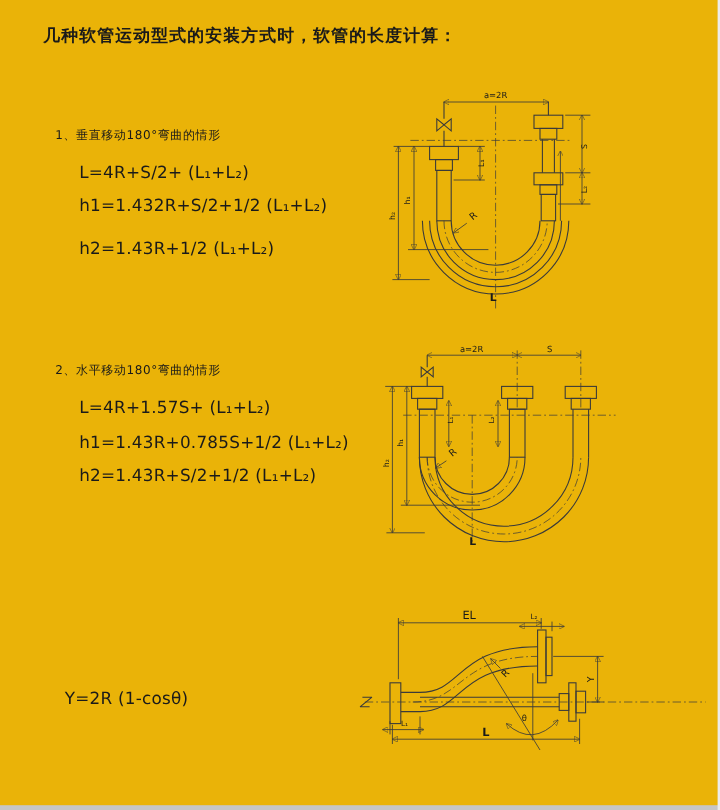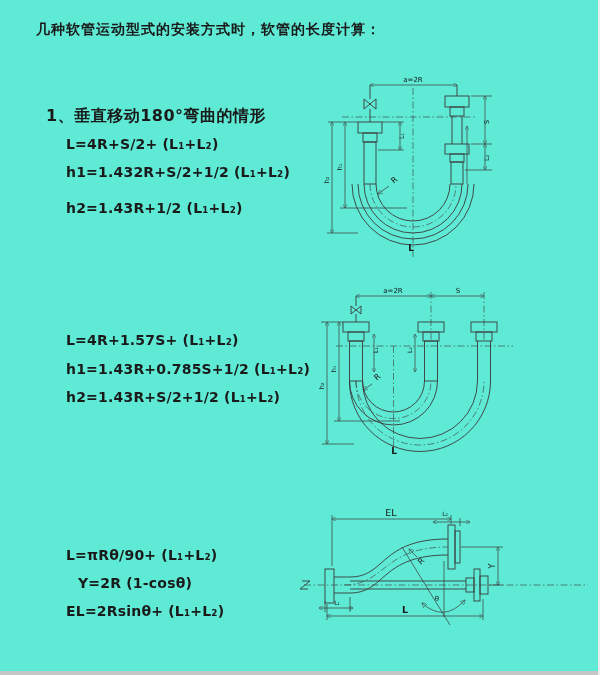--- a/index.html
+++ b/index.html
@@ -1,29 +1,29 @@
 <!DOCTYPE html>
 <html><head>
 <meta charset="utf-8">
 <style>
   html,body{margin:0;padding:0;}
   body{
     width:600px;height:675px;background:#ffffff;position:relative;overflow:hidden;
     font-family:"DejaVu Sans","Liberation Sans",sans-serif;color:#1a1a1a;
   }
-  .page{position:absolute;inset:0;background:#5eead4;}
+  .page{position:absolute;inset:0;background:#eab308;}
   .title{
     position:absolute;left:36px;top:21px;font-size:14px;font-weight:700;
     letter-spacing:1px;white-space:nowrap;
   }
   .sec-head{
-    position:absolute;font-size:16px;font-weight:700;letter-spacing:0.5px;white-space:nowrap;
+    position:absolute;font-size:10px;font-weight:400;letter-spacing:0.5px;white-space:nowrap;
   }
   .formula{
-    position:absolute;font-size:14px;font-weight:700;letter-spacing:0.2px;white-space:nowrap;
+    position:absolute;font-size:14px;font-weight:400;letter-spacing:0.2px;white-space:nowrap;
   }
   .dwg{position:absolute;}
   .dwg line,.dwg path,.dwg rect,.dwg polygon{stroke:#3a3a3a;stroke-width:0.9;fill:none;}
   .dwg .dim{stroke-width:0.7;}
   .dwg .cl{stroke-width:0.6;stroke-dasharray:7 2.5 1.5 2.5;}
   .dwg text{fill:#1a1a1a;stroke:none;font-family:"DejaVu Sans","Liberation Sans",sans-serif;}
   .edge-bottom{position:absolute;left:0;right:0;bottom:0;height:4px;background:#c6c6c6;}
   .edge-right{position:absolute;top:0;bottom:0;right:0;width:2px;background:#ececec;}
 </style>
 </head>
@@ -31,27 +31,26 @@
 
 <div class="page">
 
   <div class="title">几种软管运动型式的安装方式时，软管的长度计算：</div>
 
   <div class="sec-head" style="left:46px;top:106px">1、垂直移动180°弯曲的情形</div>
   <div class="formula" style="left:66px;top:136px">L=4R+S/2+ (L₁+L₂)</div>
   <div class="formula" style="left:66px;top:164px">h1=1.432R+S/2+1/2 (L₁+L₂)</div>
   <div class="formula" style="left:66px;top:200px">h2=1.43R+1/2 (L₁+L₂)</div>
 
+  <div class="sec-head" style="left:46px;top:302px">2、水平移动180°弯曲的情形</div>
   <div class="formula" style="left:66px;top:332px">L=4R+1.57S+ (L₁+L₂)</div>
   <div class="formula" style="left:66px;top:361px">h1=1.43R+0.785S+1/2 (L₁+L₂)</div>
   <div class="formula" style="left:66px;top:389px">h2=1.43R+S/2+1/2 (L₁+L₂)</div>
 
-  <div class="formula" style="left:66px;top:547px">L=πRθ/90+ (L₁+L₂)</div>
-  <div class="formula" style="left:78px;top:575px">Y=2R (1-cosθ)</div>
-  <div class="formula" style="left:66px;top:603px">EL=2Rsinθ+ (L₁+L₂)</div>
+  <div class="formula" style="left:54px;top:575px">Y=2R (1-cosθ)</div>
 
   <svg class="dwg" style="left:312px;top:72px" width="280" height="190" viewBox="0 0 280 190">
     <defs>
       <marker id="ar1" viewBox="0 0 10 10" refX="9" refY="5" markerWidth="7" markerHeight="7" orient="auto-start-reverse">
         <path d="M0,0 L10,5 L0,10 z" fill="#3a3a3a" stroke="none"></path>
       </marker>
       <pattern id="br1" width="4" height="4" patternUnits="userSpaceOnUse">
         <path d="M0,4 L4,0 M0,0 L4,4" stroke="#8a8a8a" stroke-width="0.5"></path>
       </pattern>
     </defs>

